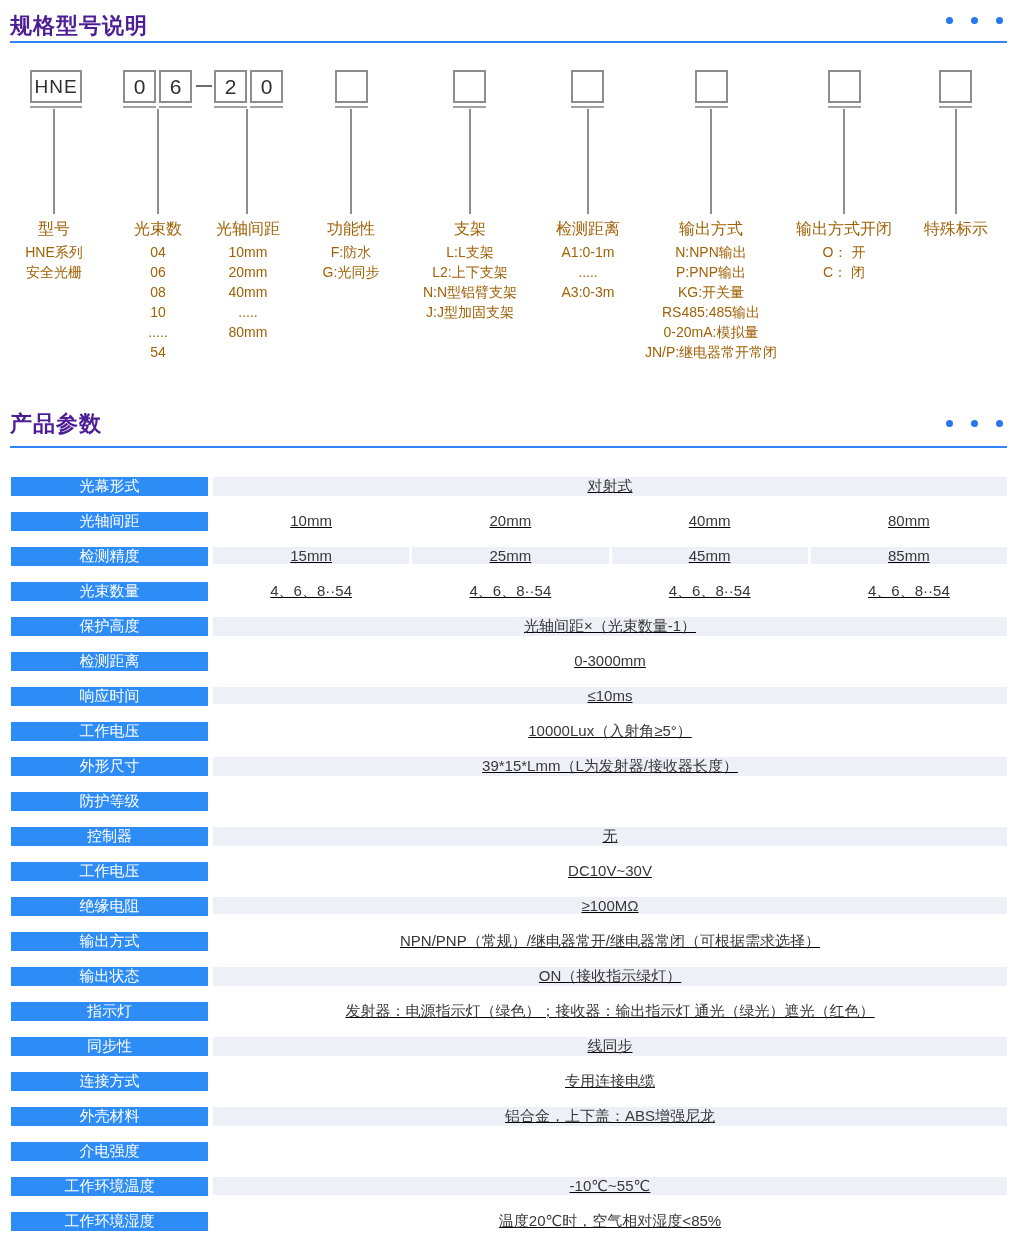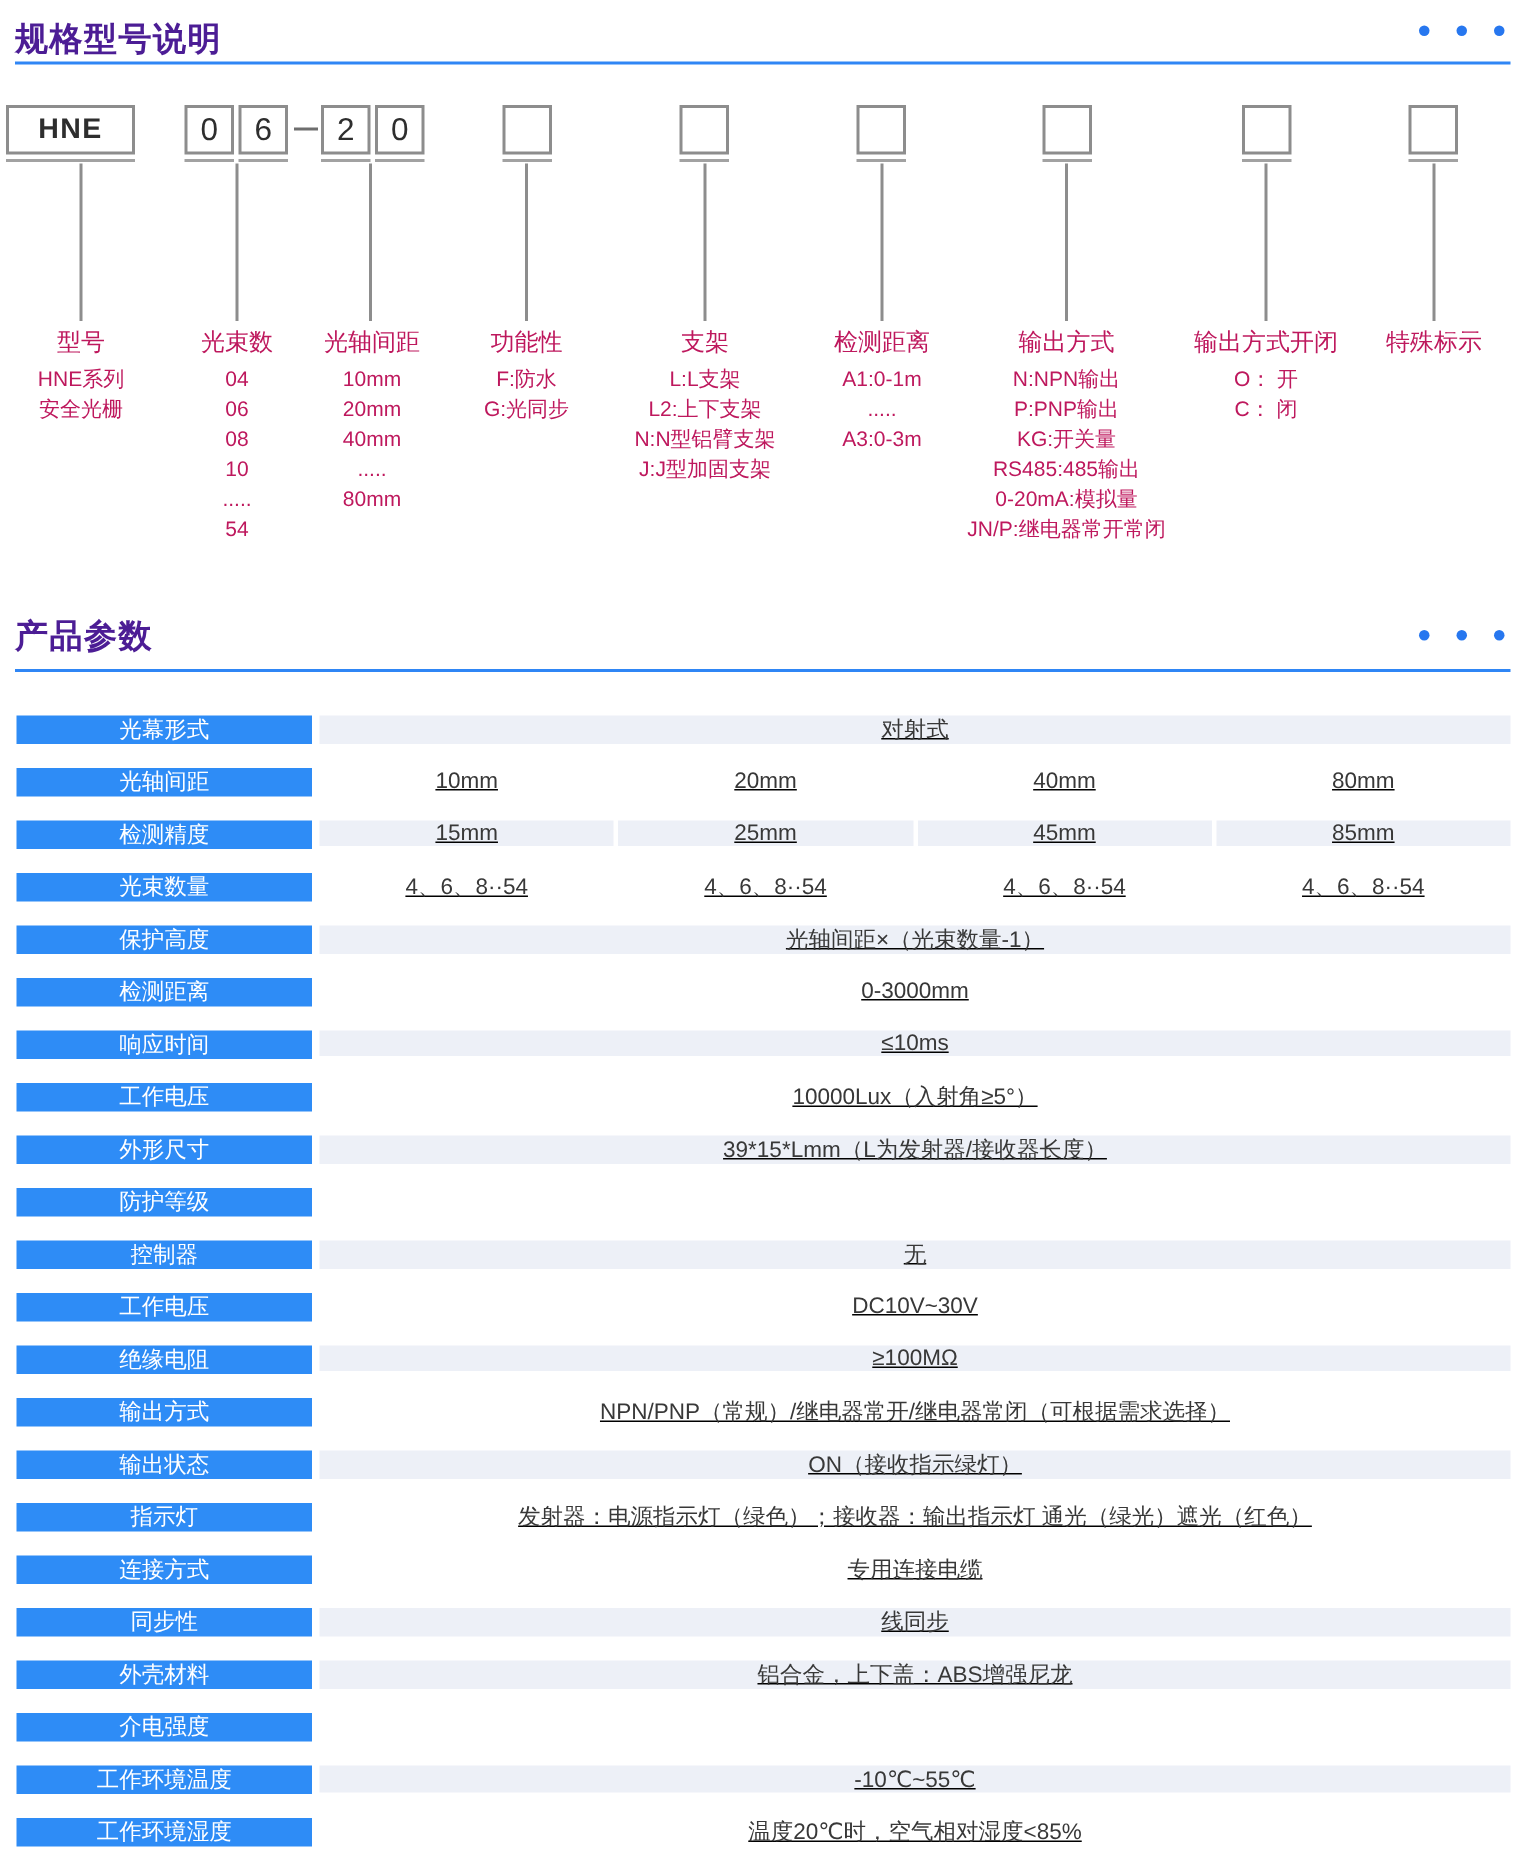--- a/index.html
+++ b/index.html
@@ -27,21 +27,21 @@
     font-size:21px;color:#2e2e2e;
   }
   .dbox::after{
     content:"";position:absolute;left:-2px;right:-2px;bottom:-7px;height:2px;background:#a2a2a2;
   }
   .dbox.prefix{font-size:19px;letter-spacing:1px;}
   .ddash{position:absolute;top:85px;left:196px;width:16px;height:2px;background:#6e6e6e;}
   .dline{position:absolute;top:109px;height:105px;width:2px;background:#8d8d8d;transform:translateX(-50%);}
   .dlabel{
     position:absolute;top:218px;transform:translateX(-50%);
-    text-align:center;color:#be185d;
+    text-align:center;color:#a16207;
   }
   .dtitle{font-size:16px;line-height:21px;margin-bottom:3px;white-space:nowrap;}
   .ditems div{font-size:14px;line-height:20px;white-space:nowrap;}
   
   .ptable{position:absolute;top:477px;left:0;width:1007px;}
   .prow{display:flex;height:32px;margin-bottom:3px;align-items:flex-start;}
   .strip{width:4px;background:#2e8cf6;margin-right:7px;}
   .plabel{
     width:197px;margin-right:5px;flex:none;
     background:#2e8cf6;color:#fff;font-size:15px;
@@ -62,21 +62,21 @@
   <div class="sec-title" style="top:11px;">规格型号说明</div>
   <div class="dots" style="top:17px;">
     <span class="dot"></span>
     <span class="dot"></span>
     <span class="dot"></span>
   </div>
   <div class="rule" style="top:41px;"></div>
 
   <div class="diagram">
 
-    <div class="dbox prefix" style="left:4px;width:86px;font-weight:bold;">HNE</div>
+    <div class="dbox prefix" style="left:30px;width:52px;">HNE</div>
     <div class="dbox" style="left:123px;">0</div>
     <div class="dbox" style="left:159px;">6</div>
     <div class="ddash"></div>
     <div class="dbox" style="left:214px;">2</div>
     <div class="dbox" style="left:250px;">0</div>
     <div class="dbox" style="left:335px;"></div>
     <div class="dbox" style="left:453px;"></div>
     <div class="dbox" style="left:571px;"></div>
     <div class="dbox" style="left:695px;"></div>
     <div class="dbox" style="left:828px;"></div>
@@ -288,36 +288,36 @@
           <div class="pcell">ON（接收指示绿灯）</div>
         </div>
       </div>
       <div class="prow">
         <i class="strip"></i>
         <div class="plabel">指示灯</div>
         <div class="pvals">
           <div class="pcell">发射器：电源指示灯（绿色）；接收器：输出指示灯 通光（绿光）遮光（红色）</div>
         </div>
       </div>
+      <div class="prow gray">
+        <i class="strip"></i>
+        <div class="plabel">同步性</div>
+        <div class="pvals">
+          <div class="pcell">线同步</div>
+        </div>
+      </div>
       <div class="prow">
         <i class="strip"></i>
         <div class="plabel">连接方式</div>
         <div class="pvals">
           <div class="pcell">专用连接电缆</div>
         </div>
       </div>
       <div class="prow gray">
         <i class="strip"></i>
-        <div class="plabel">同步性</div>
-        <div class="pvals">
-          <div class="pcell">线同步</div>
-        </div>
-      </div>
-      <div class="prow gray">
-        <i class="strip"></i>
         <div class="plabel">外壳材料</div>
         <div class="pvals">
           <div class="pcell">铝合金，上下盖：ABS增强尼龙</div>
         </div>
       </div>
       <div class="prow">
         <i class="strip"></i>
         <div class="plabel">介电强度</div>
       </div>
       <div class="prow gray">

